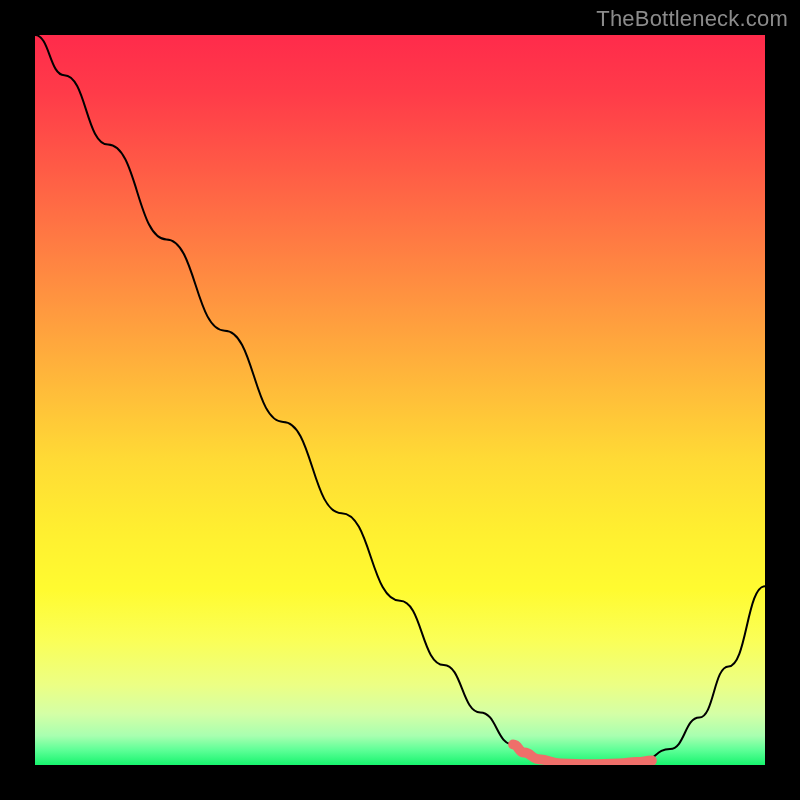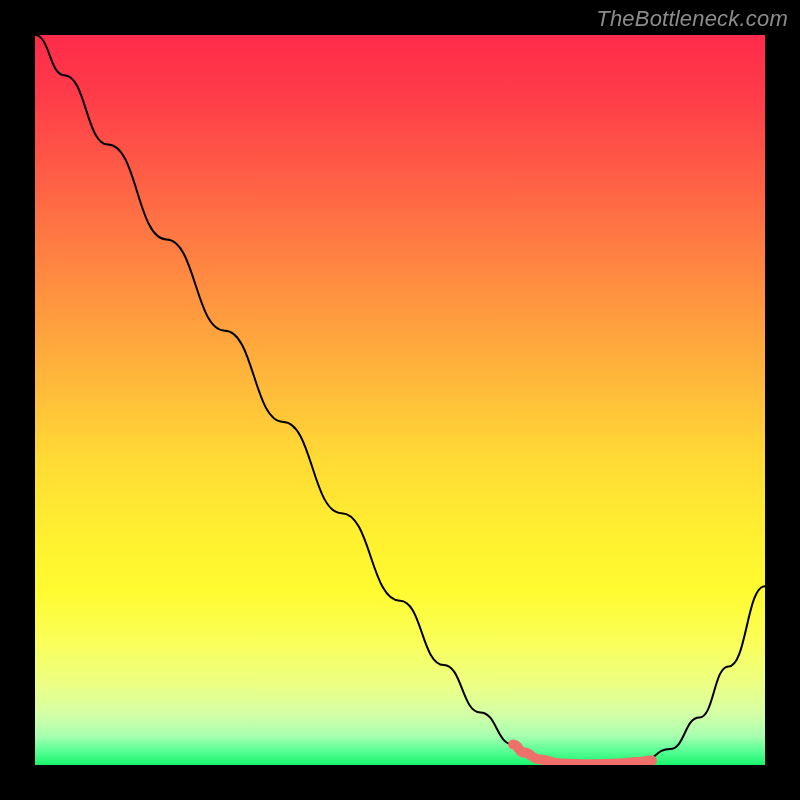--- a/index.html
+++ b/index.html
@@ -37,21 +37,20 @@
   }
   .watermark {
     position: absolute;
     top: 6px;
     right: 12px;
     color: #8b8b8b;
     font-size: 22px;
     font-weight: 400;
     letter-spacing: 0.2px;
     user-select: none;
-    font-style: italic;
   }
   svg.curve {
     position: absolute;
     left: 0;
     top: 0;
     width: 730px;
     height: 730px;
   }
 </style>
 </head>

